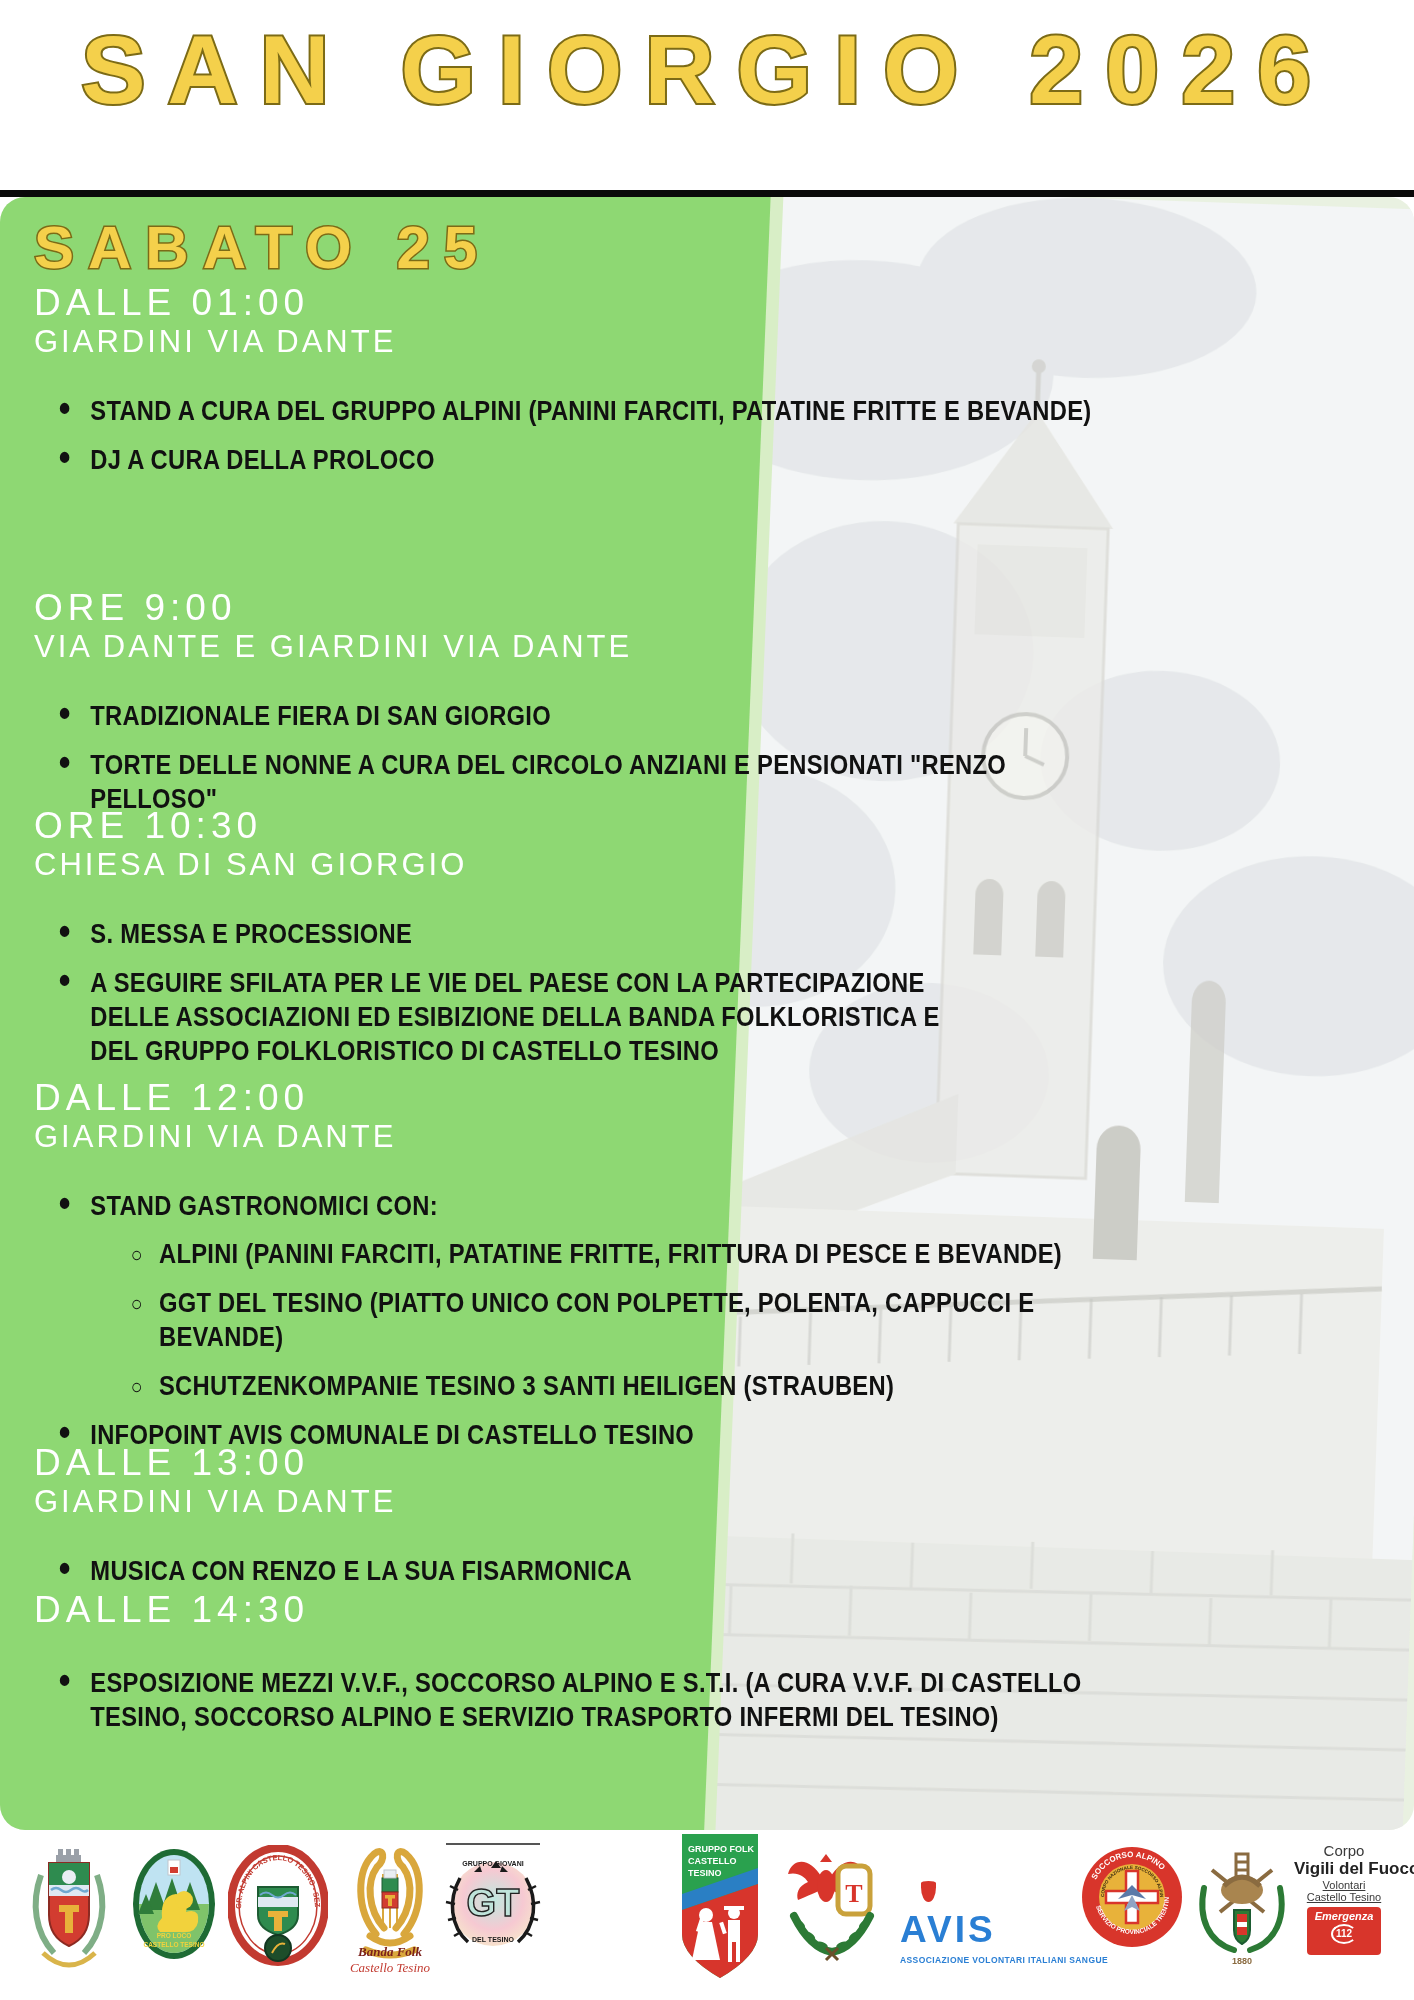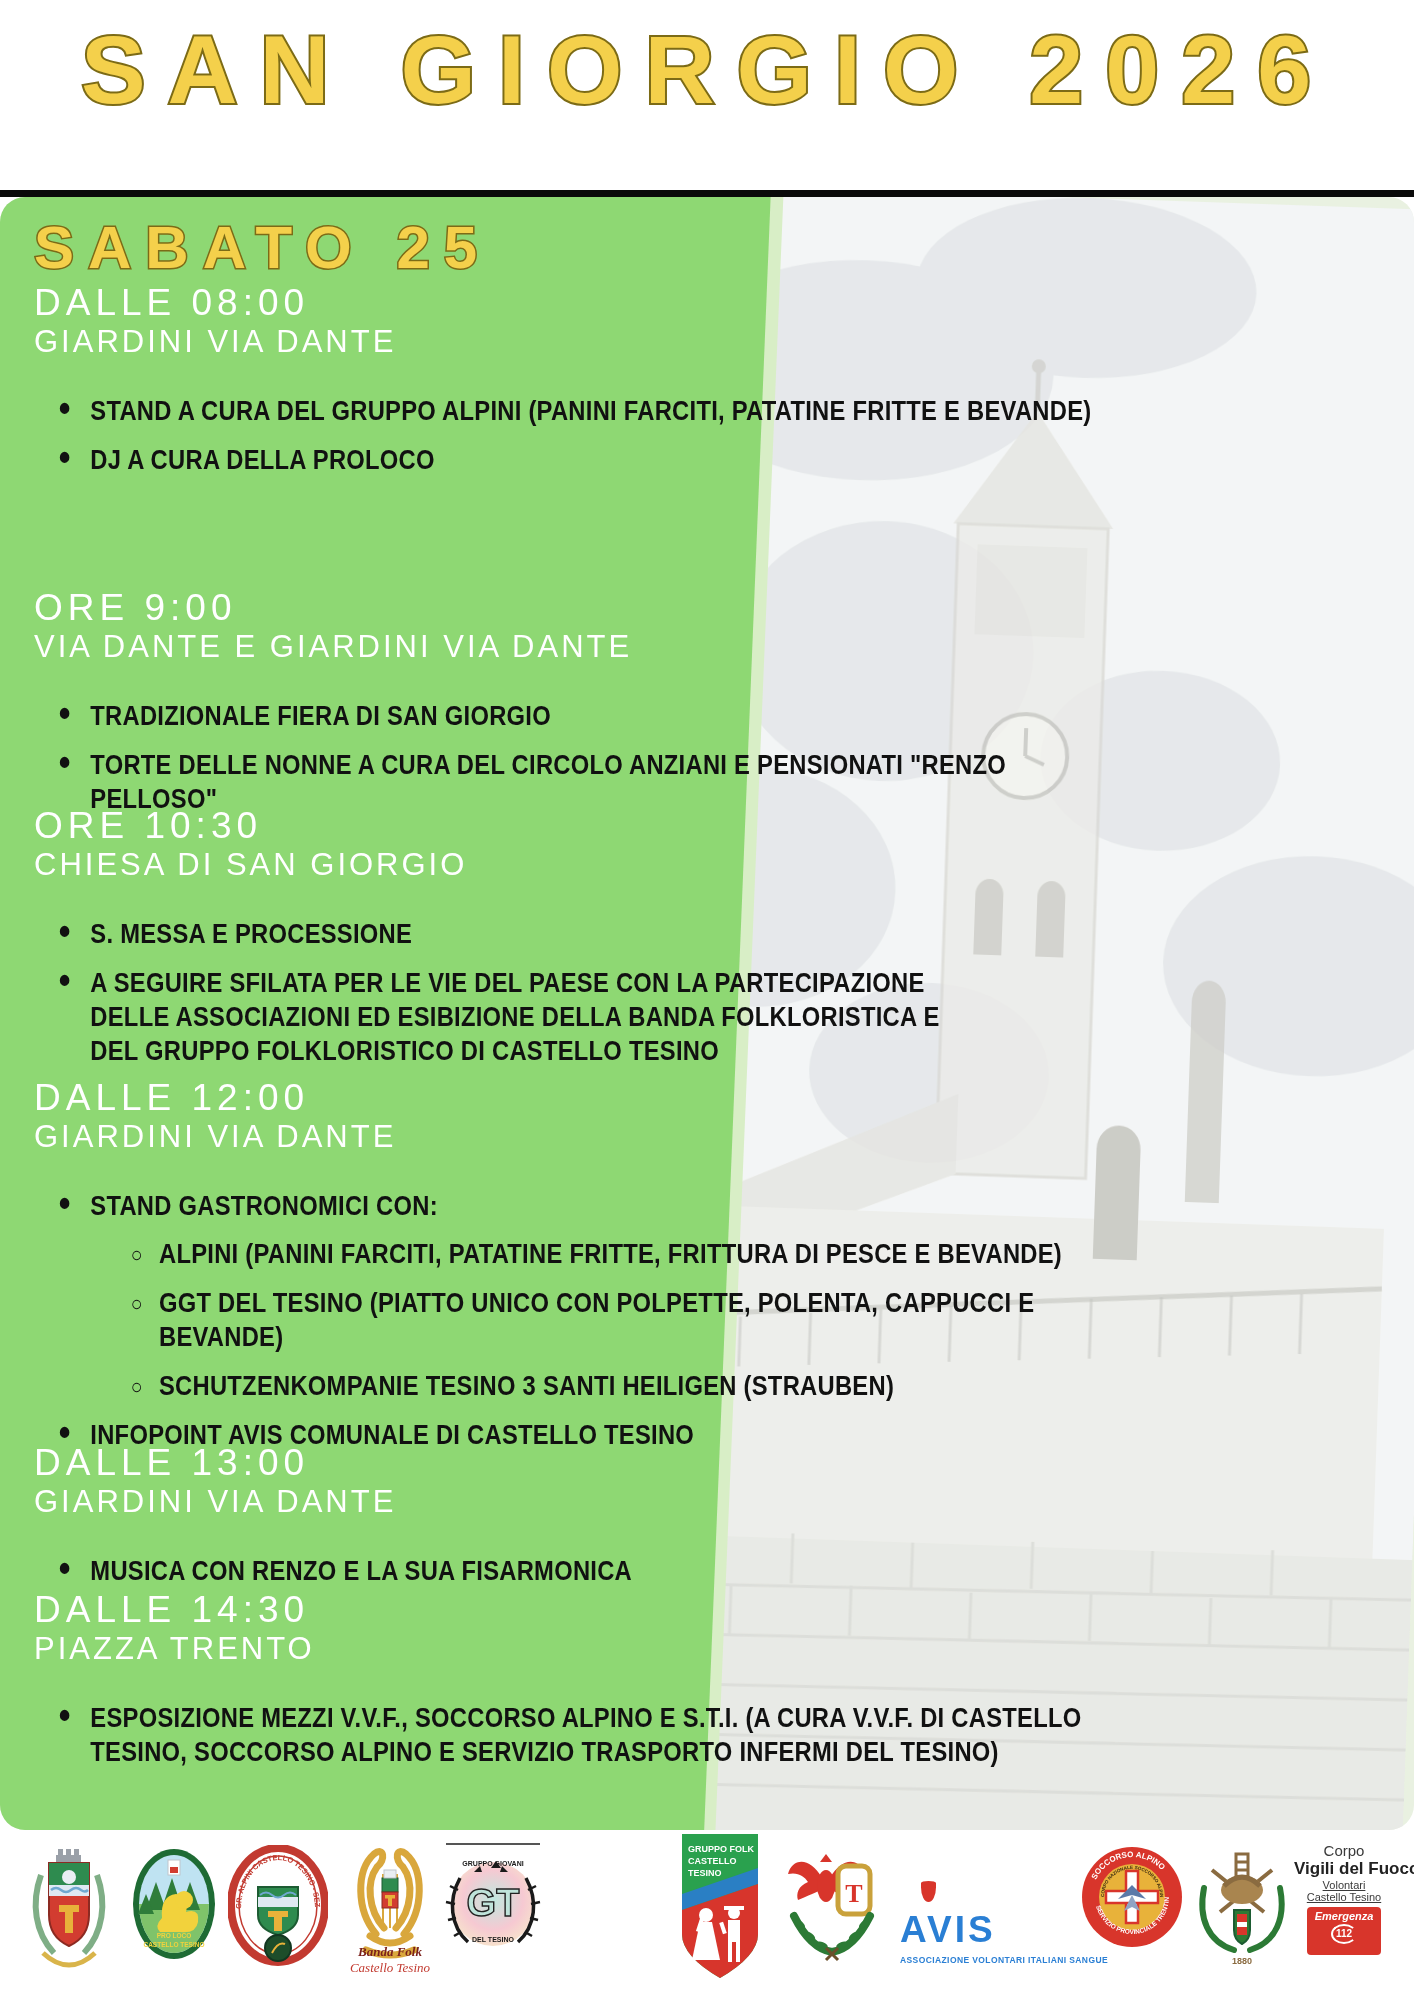--- a/index.html
+++ b/index.html
@@ -141,21 +141,21 @@
         <rect x="0" y="0" width="800" height="1720" fill="#ffffff" opacity="0.42"></rect>
       </svg>
     </div>
 
     <div class="green-edge"></div>
     <div class="green-band"></div>
 
     <h2 class="day" style="top:16px">SABATO 25</h2>
 
     <section class="slot" style="top:86px">
-      <div class="time">DALLE 08:00</div>
+      <div class="time">DALLE 01:00</div>
       <div class="place">GIARDINI VIA DANTE</div>
       <ul class="items">
         <li>STAND A CURA DEL GRUPPO ALPINI (PANINI FARCITI, PATATINE FRITTE E BEVANDE)</li>
         <li>DJ A CURA DELLA PROLOCO</li>
       </ul>
     </section>
 
 
     <section class="slot" style="top:391px">
       <div class="time">ORE 9:00</div>
@@ -194,21 +194,20 @@
     <section class="slot" style="top:1246px">
       <div class="time">DALLE 13:00</div>
       <div class="place">GIARDINI VIA DANTE</div>
       <ul class="items">
         <li>MUSICA CON RENZO E LA SUA FISARMONICA</li>
       </ul>
     </section>
 
     <section class="slot slot-1430" style="top:1393px">
       <div class="time">DALLE 14:30</div>
-      <div class="place">PIAZZA TRENTO</div>
       <ul class="items">
         <li>ESPOSIZIONE MEZZI V.V.F., SOCCORSO ALPINO E S.T.I. (A CURA V.V.F. DI CASTELLO TESINO, SOCCORSO ALPINO E SERVIZIO TRASPORTO INFERMI DEL TESINO)</li>
       </ul>
     </section>
   </div>
 
   <div class="logos">
 
     <div class="logo" style="left:28px;top:13px">
       <svg width="82" height="132" viewBox="0 0 82 132">

